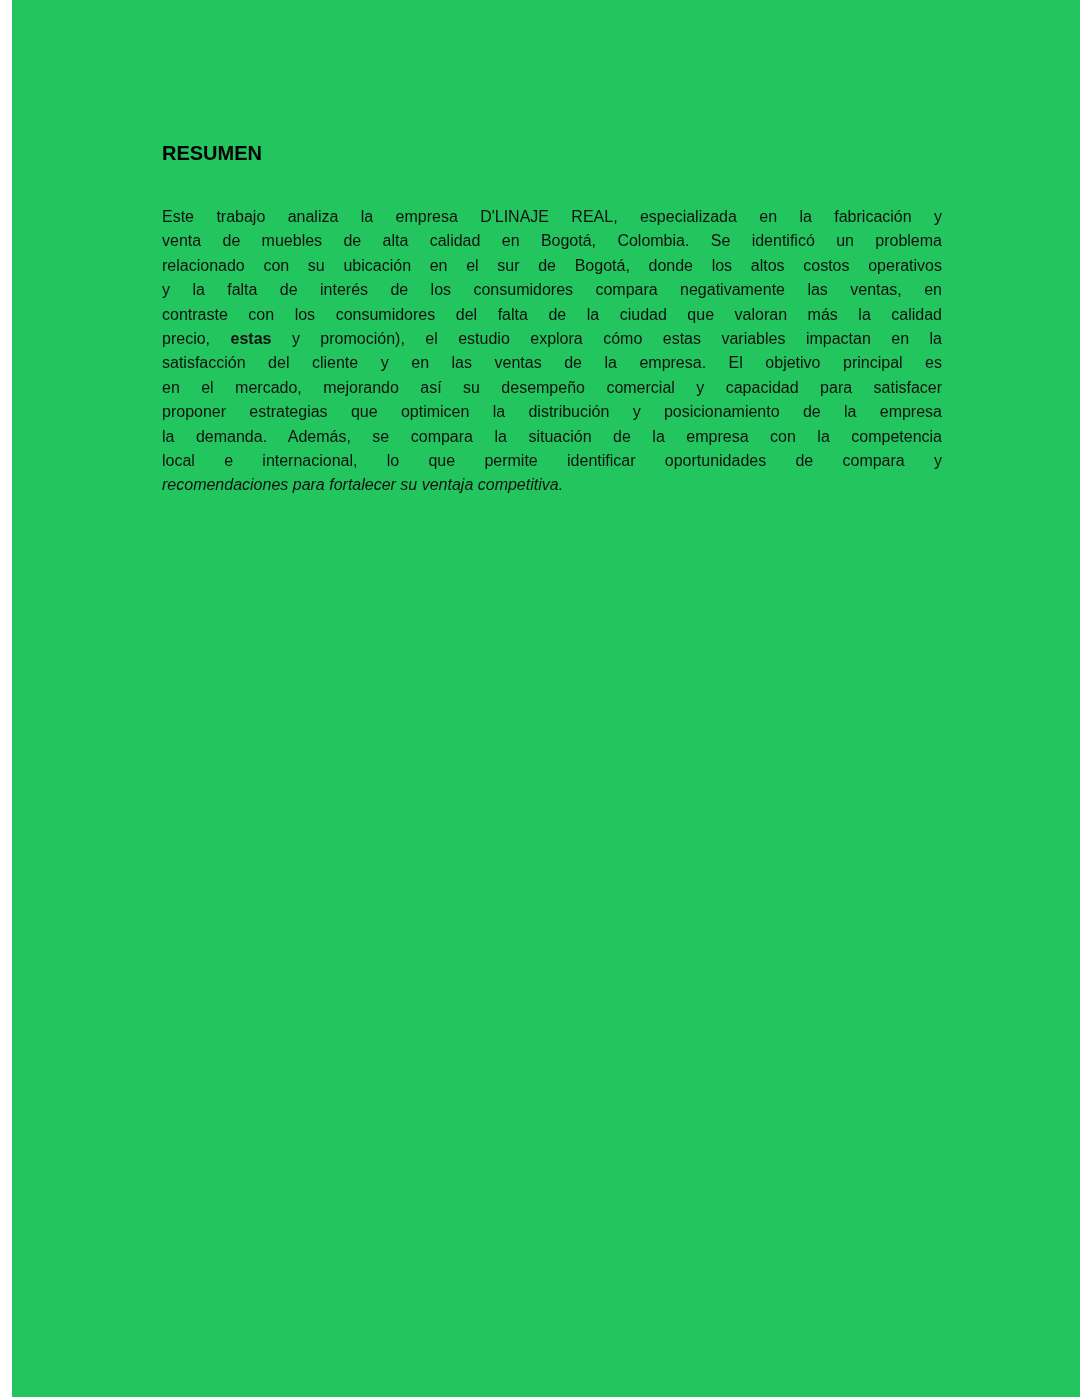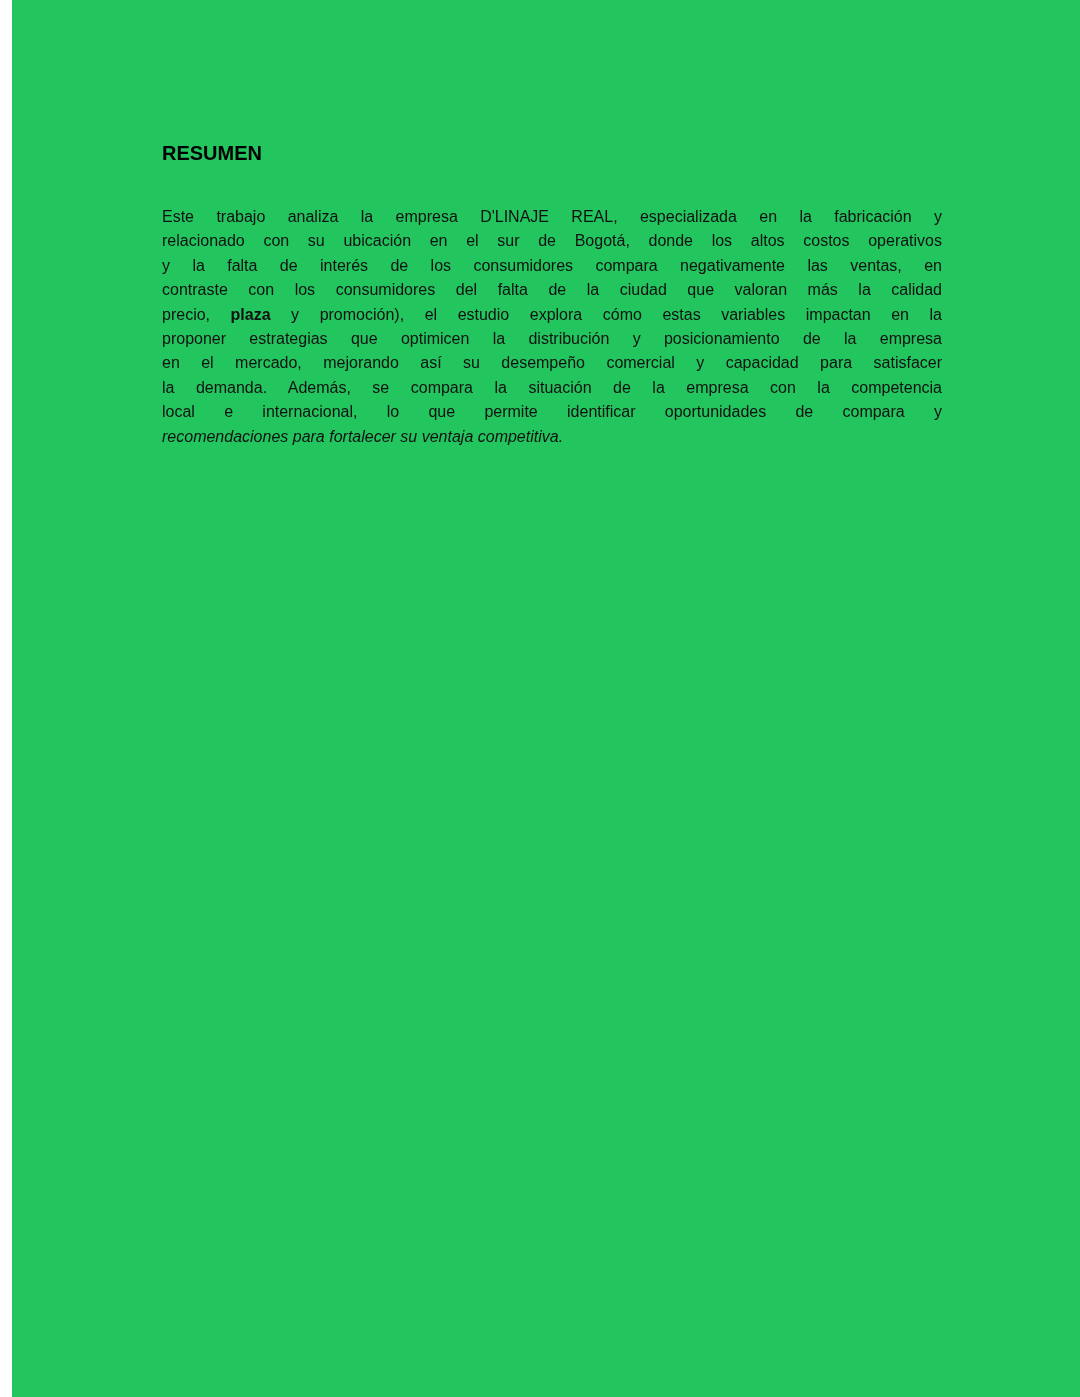--- a/index.html
+++ b/index.html
@@ -60,23 +60,25 @@
     }
   </style>
 </head>
 <body>
 
 <div class="page">
   <h1 class="heading">RESUMEN</h1>
 
   <div class="body-text">
     <span class="line">Este trabajo analiza la empresa D'LINAJE REAL, especializada en la fabricación y</span>
+    <span class="line">venta de muebles de alta calidad en Bogotá, Colombia. Se identificó un problema</span>
     <span class="line">relacionado con su ubicación en el sur de Bogotá, donde los altos costos operativos</span>
     <span class="line">y la falta de interés de los consumidores compara negativamente las ventas, en</span>
     <span class="line">contraste con los consumidores del falta de la ciudad que valoran más la calidad</span>
-    <span class="line"><span>precio,</span> <b class="bold">plaza</b> <span>y promoción), el estudio explora cómo estas variables impactan en la</span></span>
+    <span class="line"><span>precio,</span> <b class="bold">estas</b> <span>y promoción), el estudio explora cómo estas variables impactan en la</span></span>
+    <span class="line">satisfacción del cliente y en las ventas de la empresa. El objetivo principal es</span>
+    <span class="line">en el mercado, mejorando así su desempeño comercial y capacidad para satisfacer</span>
     <span class="line">proponer estrategias que optimicen la distribución y posicionamiento de la empresa</span>
-    <span class="line">en el mercado, mejorando así su desempeño comercial y capacidad para satisfacer</span>
     <span class="line">la demanda. Además, se compara la situación de la empresa con la competencia</span>
     <span class="line">local e internacional, lo que permite identificar oportunidades de compara y</span>
     <span class="line last">recomendaciones para fortalecer su ventaja competitiva.</span>
   </div>
 </div>
 
 </body></html>

